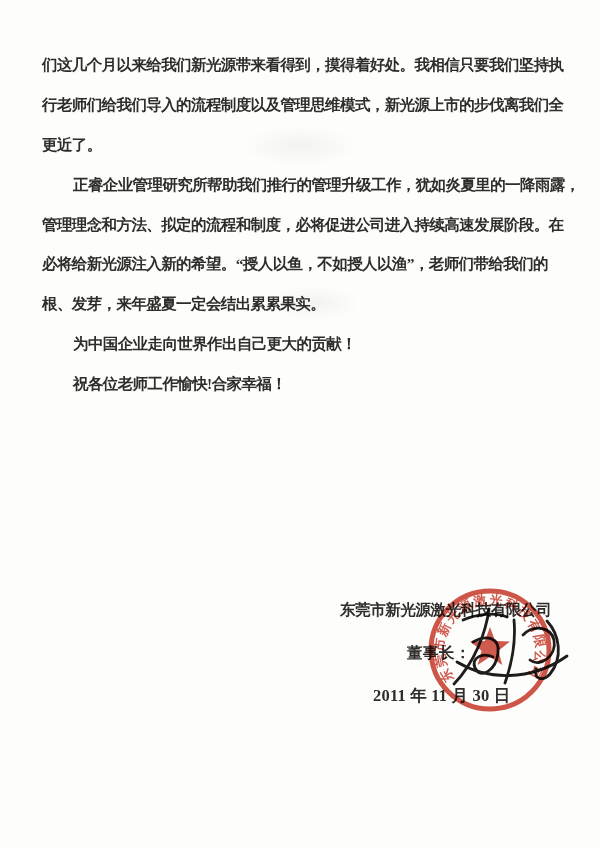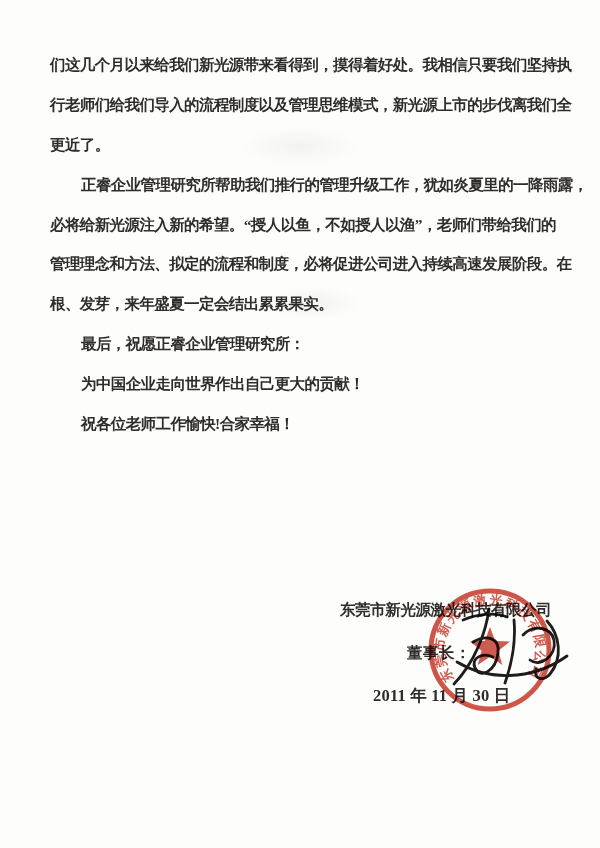--- a/index.html
+++ b/index.html
@@ -27,21 +27,20 @@
     left: 42px; top: 45px; width: 522px;
     font-size: 15.5px;
     font-weight: 600;
     color: #2e2d2b;
     letter-spacing: -0.6px;
   }
   .line {
     height: 39.9px;
     line-height: 39.9px;
     white-space: nowrap;
-    margin-left: 8px;
   }
   .line.indent { padding-left: 31px; }
 
   .closing-company {
     position: absolute; left: 340px; top: 595px;
     font-size: 15.5px; font-weight: 600; color: #2e2d2b;
     letter-spacing: -0.4px; line-height: 30px; white-space: nowrap;
     z-index: 1;
   }
   .signer-title {
@@ -82,24 +81,23 @@
 <div class="page">
 
   <div class="noise-a"></div>
   <div class="noise-b"></div>
 
   <div class="letter-body">
     <div class="line">们这几个月以来给我们新光源带来看得到，摸得着好处。我相信只要我们坚持执</div>
     <div class="line">行老师们给我们导入的流程制度以及管理思维模式，新光源上市的步伐离我们全</div>
     <div class="line">更近了。</div>
     <div class="line indent">正睿企业管理研究所帮助我们推行的管理升级工作，犹如炎夏里的一降雨露，</div>
+    <div class="line">管理理念和方法、拟定的流程和制度，必将促进公司进入持续高速发展阶段。在</div>
     <div class="line">必将给新光源注入新的希望。“授人以鱼，不如授人以渔”，老师们带给我们的</div>
-    <div class="line">管理理念和方法、拟定的流程和制度，必将促进公司进入持续高速发展阶段。在</div>
     <div class="line">根、发芽，来年盛夏一定会结出累累果实。</div>
-    <div class="line indent">最后，祝愿正睿企业管理研究所：</div>
     <div class="line indent">为中国企业走向世界作出自己更大的贡献！</div>
     <div class="line indent">祝各位老师工作愉快!合家幸福！</div>
   </div>
 
   <div class="closing-company">东莞市新光源激光科技有限公司</div>
   <div class="signer-title">董事长：</div>
   <div class="date-line">2011 年 11 月 30 日</div>
 
   <svg class="company-seal" viewBox="0 0 144 144" xmlns="http://www.w3.org/2000/svg">
     <circle cx="72" cy="72" r="59" fill="none" stroke="#c53425" stroke-width="5" stroke-opacity="0.9"></circle>

